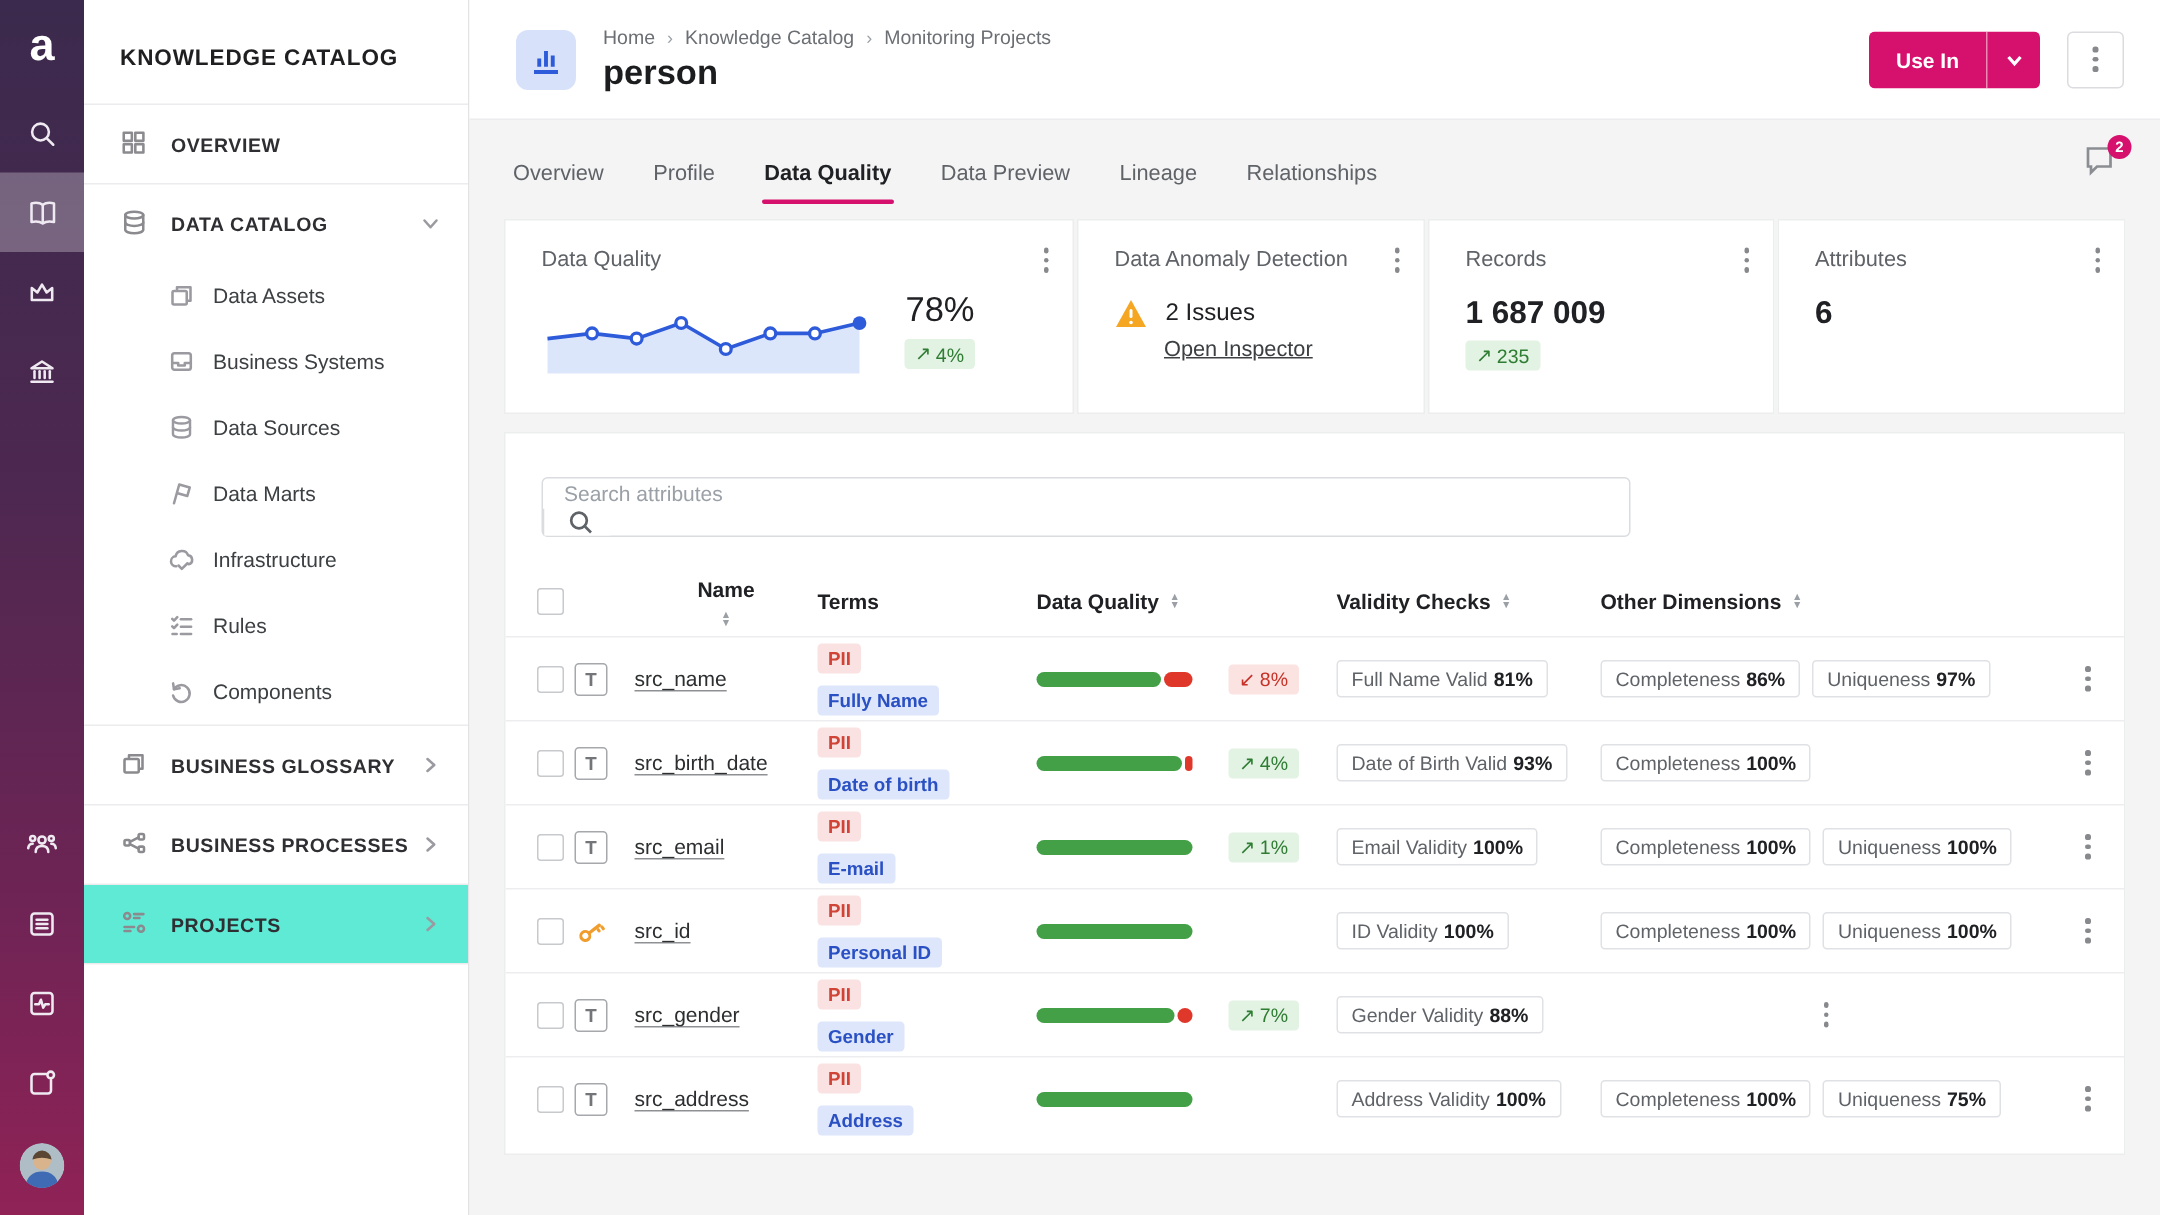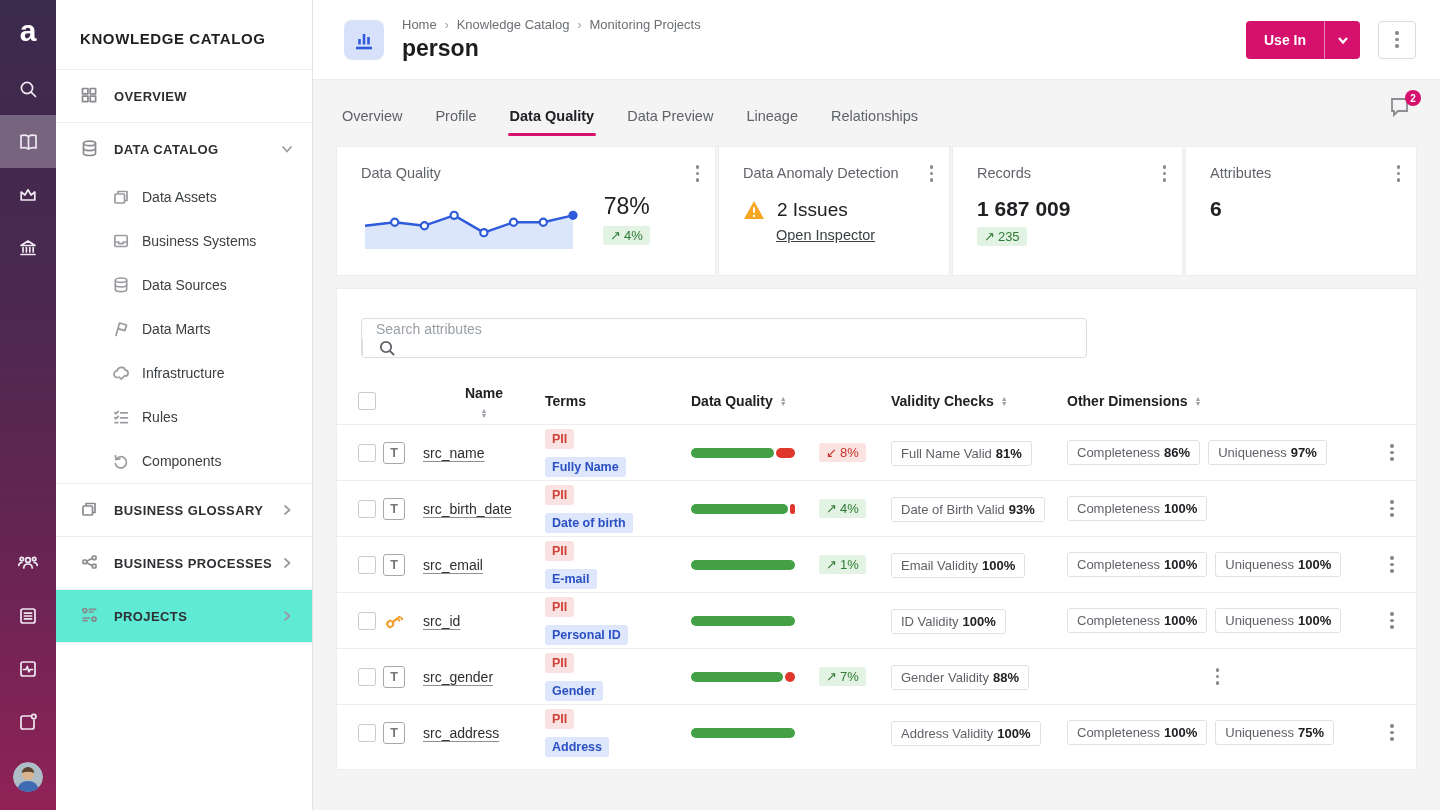--- a/index.html
+++ b/index.html
@@ -61,21 +61,21 @@
   .card-rec{width:231px;flex:0 0 231px;}
   .card-attr{flex:1;}
   .dq-body{display:flex;align-items:flex-start;margin-top:12px;}
   .sparkline{width:220px;height:60px;flex:0 0 220px;}
   .dq-right{margin-left:22px;text-align:right;}
   .dq-value{font-size:23px;font-weight:500;color:#202124;line-height:26px;}
   .trend{display:inline-flex;align-items:center;gap:3px;font-size:13px;font-weight:500;border-radius:3px;padding:2px 7px;margin-top:7px;}
   .trend.up{background:#e2f2e3;color:#2f7d33;}
   .trend.down{background:#fbe3e1;color:#c63228;}
   .anom-line{display:flex;align-items:center;gap:12px;margin-top:18px;}
-  .anom-issues{font-size:19px;font-weight:500;color:#202124;}
+  .anom-issues{font-size:16px;font-weight:500;color:#202124;}
   .anom-link{margin:6px 0 0 33px;font-size:14.5px;color:#3c4043;text-decoration:underline;cursor:pointer;display:inline-block;}
   .big-num{font-size:21px;font-weight:600;color:#202124;margin-top:16px;}
   .rec-trend{margin-top:6px;}
 
   
   .panel{background:#fff;border:1px solid #eceded;margin:12px 23px 40px;flex:1;display:flex;flex-direction:column;overflow:hidden;}
   .search-wrap{padding:29px 24px 20px;}
   .search-box{width:726px;height:40px;border:1px solid #dadce0;border-radius:4px;display:flex;align-items:stretch;background:#fff;flex-direction:column;}
   .search-box input{flex:1;border:none;outline:none;padding:0 14px;font-size:14px;color:#202124;background:transparent;}
   .search-box input::placeholder{color:#9aa0a6;}

